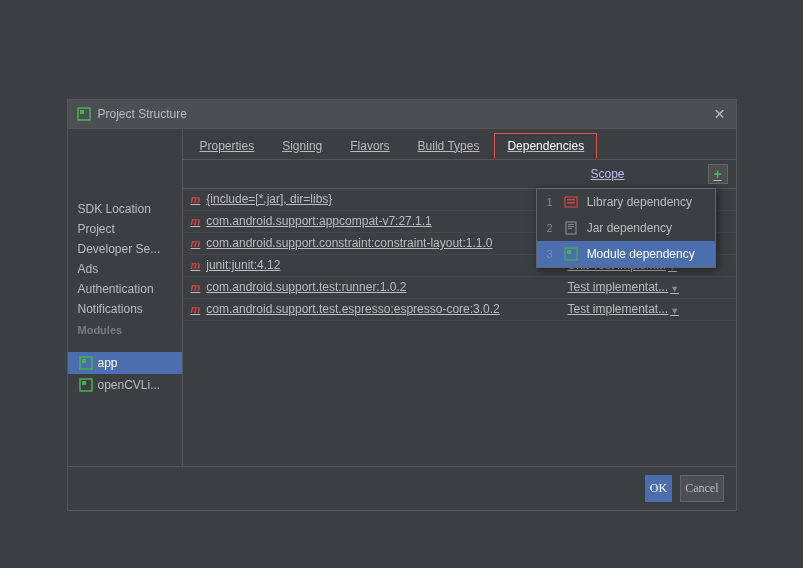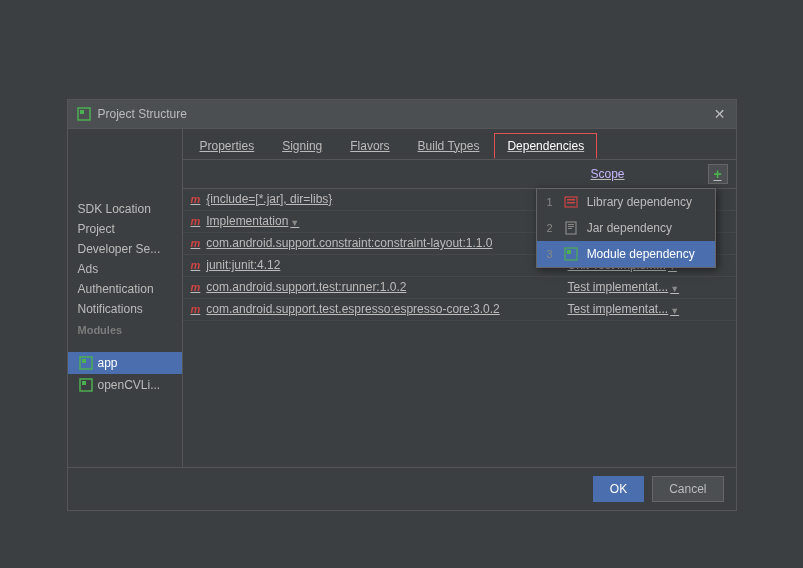--- a/index.html
+++ b/index.html
@@ -225,26 +225,27 @@
 
     .dialog-footer {
       display: flex;
       justify-content: flex-end;
       padding: 8px 12px;
       border-top: 1px solid #555;
       gap: 8px;
     }
 
     .footer-btn {
-      padding: 5px 16px;
+      padding: 5px 4px;
       cursor: pointer;
       border: 1px solid #666;
       background: #4b4f52;
       color: #bbbbbb;
       font-size: 12px;
+      font-family: Liberation Serif, serif;
     }
 
     .footer-btn.primary {
       background: #4b6eaf;
       border-color: #4b6eaf;
       color: #ffffff;
     }
 
     
     .dropdown-menu {
@@ -362,20 +363,21 @@
         </div>
 
         <div class="dep-table">
           <div class="dep-row">
             <span class="dep-icon">m</span>
             <span class="dep-name">{include=[*.jar], dir=libs}</span>
             <span class="dep-scope"></span>
           </div>
           <div class="dep-row">
             <span class="dep-icon">m</span>
+            <span class="dep-name">com.android.support:appcompat-v7:27.1.1</span>
             <span class="dep-scope">
               <span>Implementation</span>
               <span class="scope-dropdown-arrow">▼</span>
             </span>
           </div>
           <div class="dep-row">
             <span class="dep-icon">m</span>
             <span class="dep-name">com.android.support.constraint:constraint-layout:1.1.0</span>
             <span class="dep-scope">
               <span>Implementation</span>

